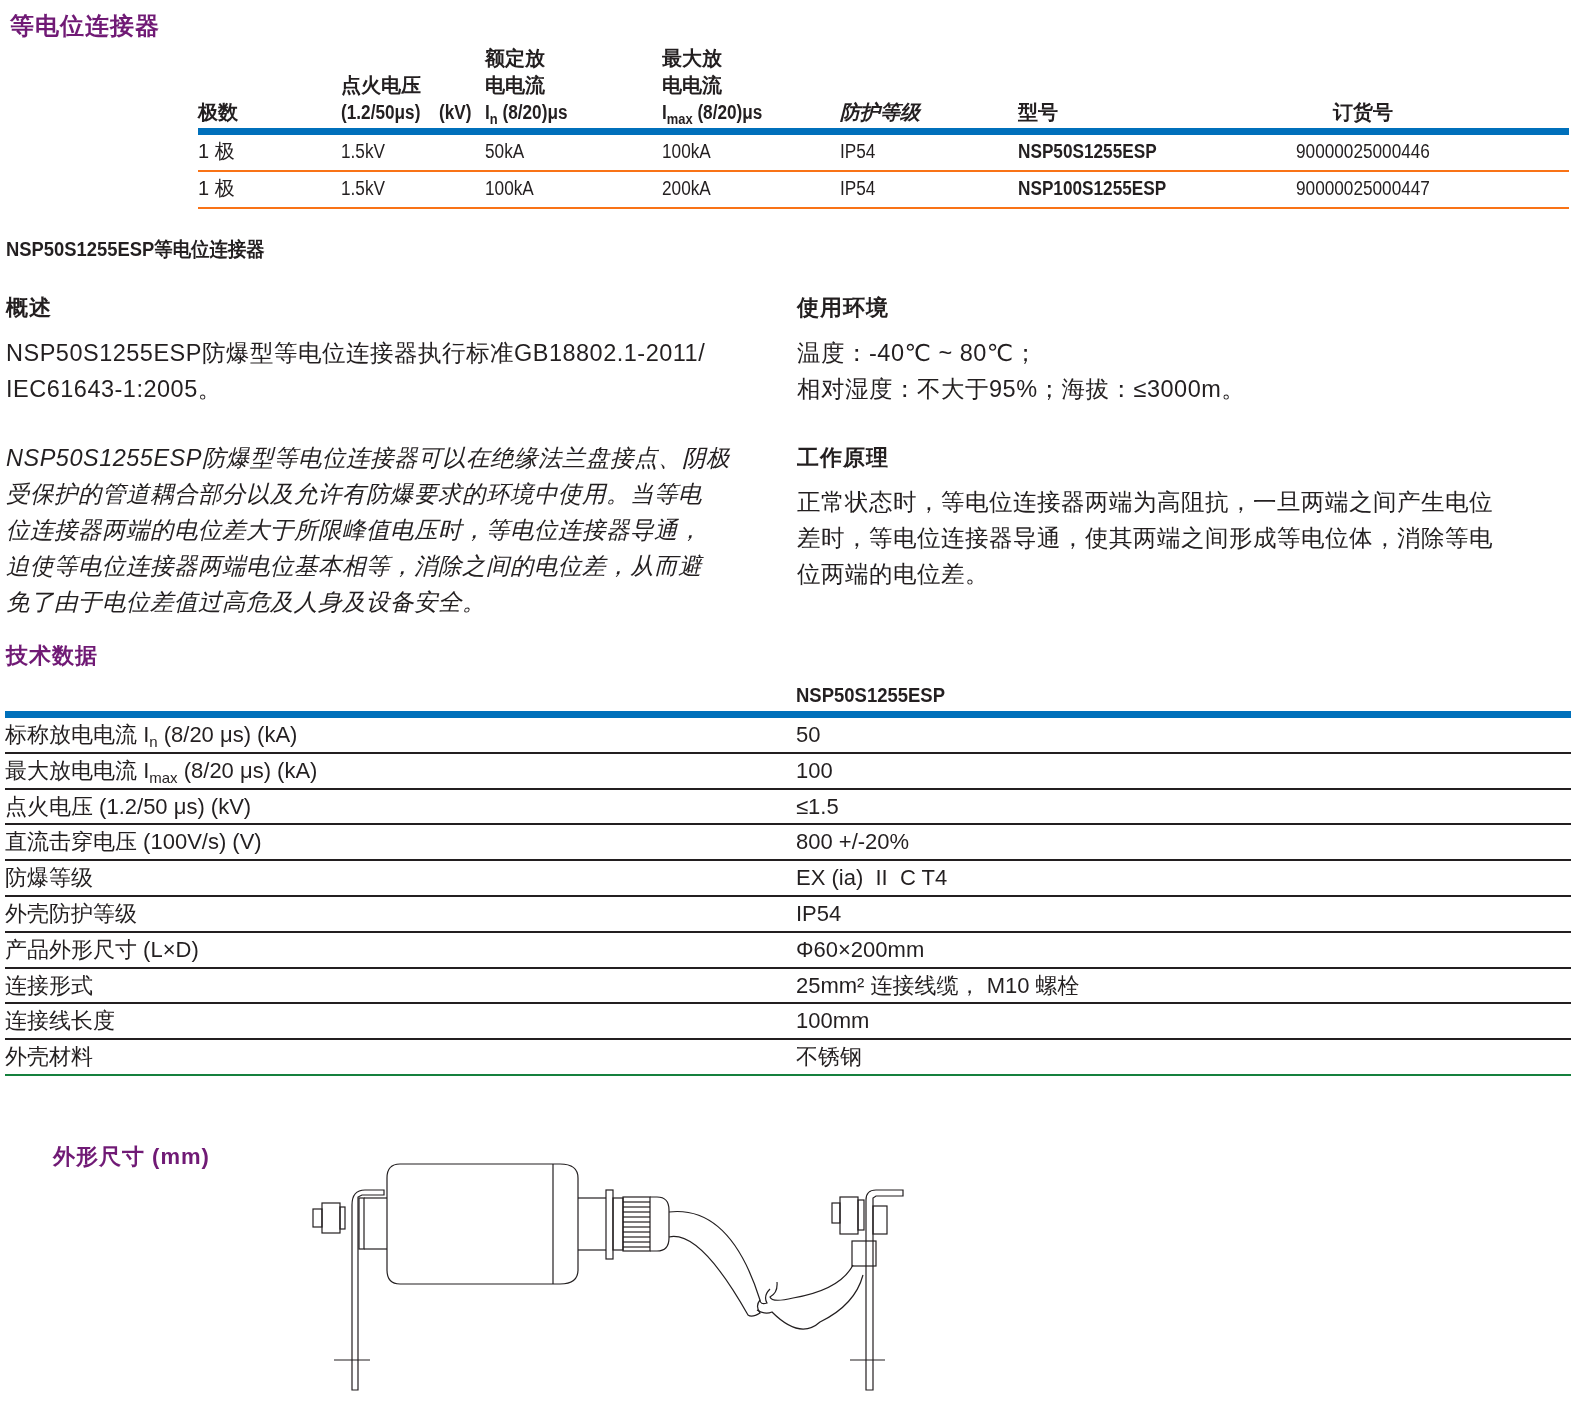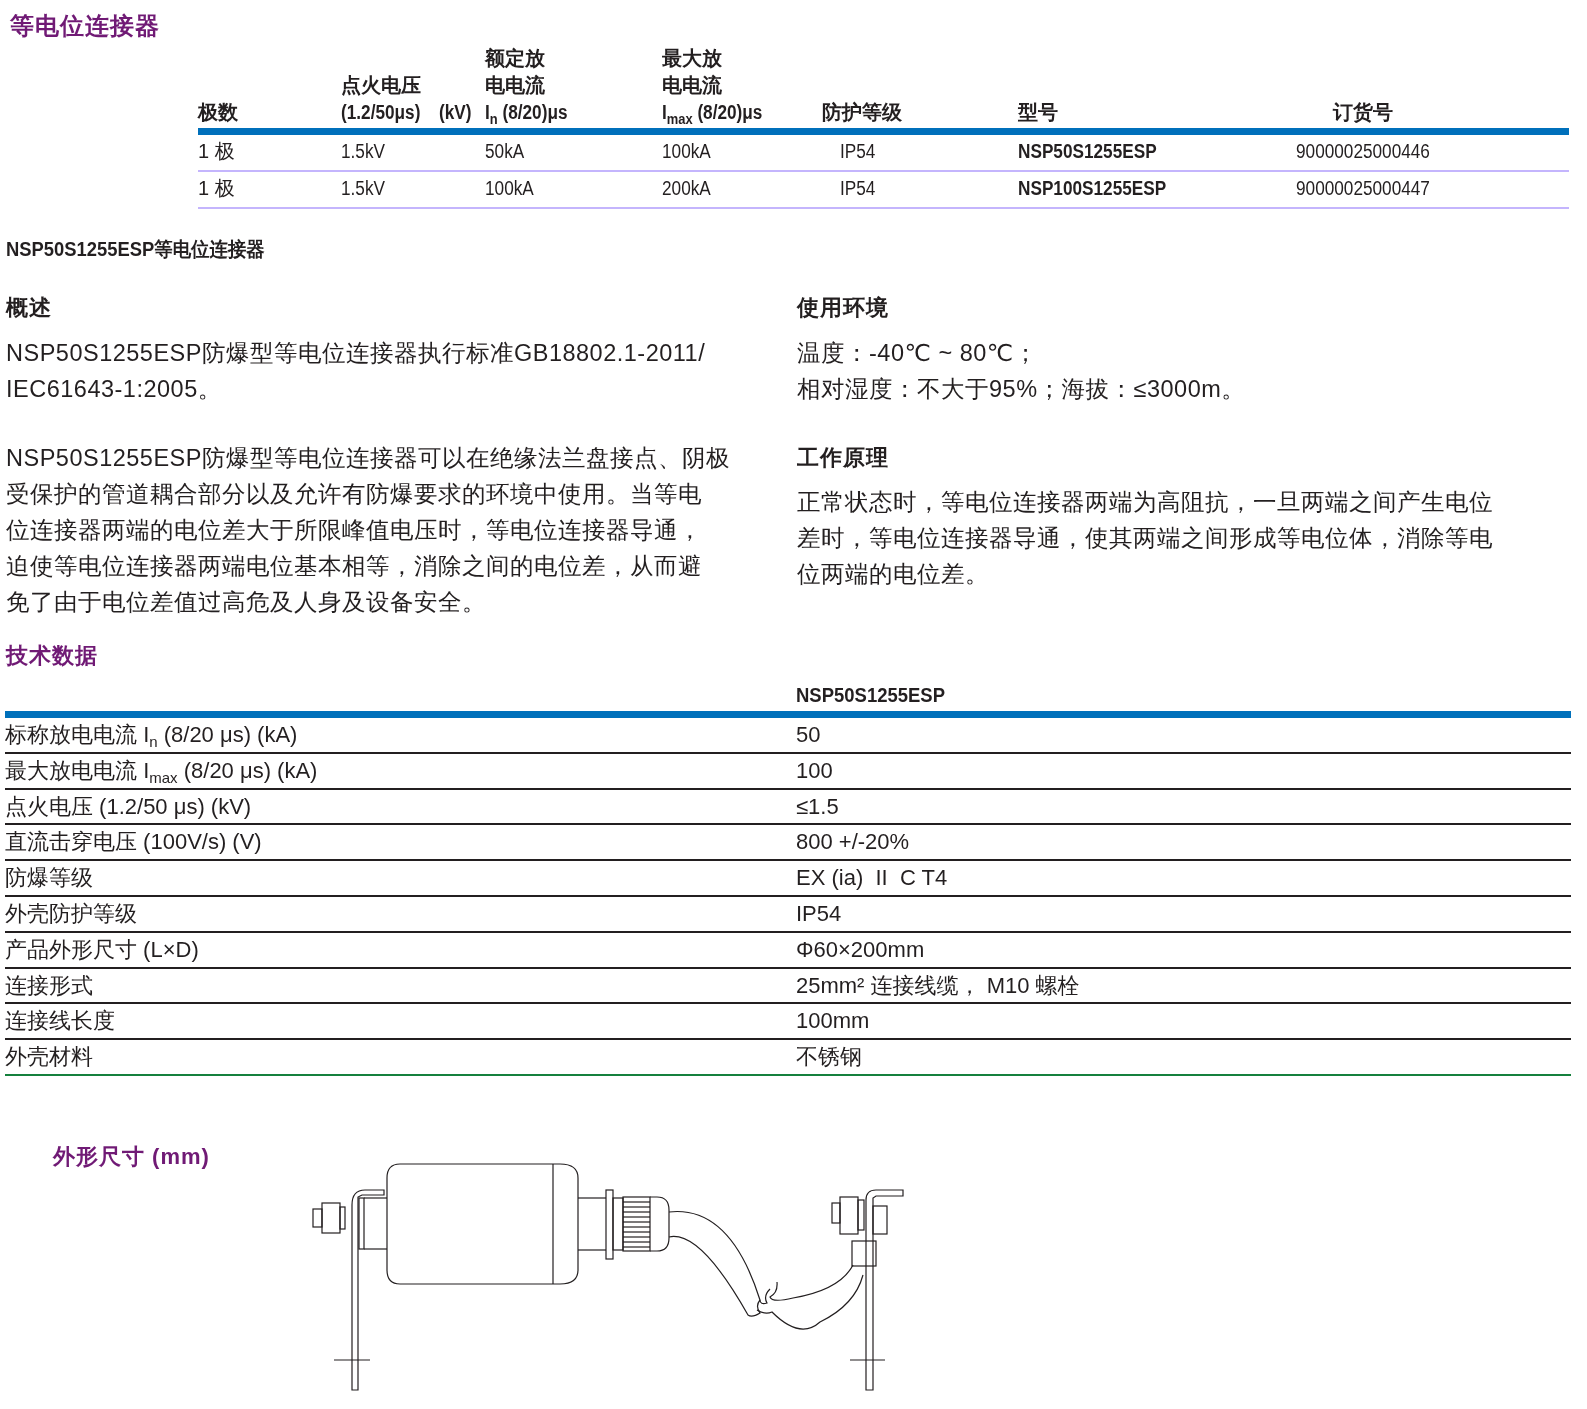--- a/index.html
+++ b/index.html
@@ -13,21 +13,21 @@
   .bold { font-weight: bold; }
 
   
   .sec-title { font-size: 24px; font-weight: bold; letter-spacing: 1px; }
 
   
   .ot { position: absolute; left: 198px; top: 48px; width: 1371px; }
   .ot-head { position: relative; height: 80px; }
   .ot-head .col { position: absolute; bottom: 2px; font-size: 20px; font-weight: bold; line-height: 27px; }
   .ot-bar { height: 7px; background: #0070bb; }
-  .ot-row { position: relative; height: 35px; border-bottom: 2px solid #c4b5fd; }
+  .ot-row { position: relative; height: 35px; border-bottom: 2px solid #f97316; }
   .ot-row .cell { position: absolute; top: 3px; font-size: 20px; line-height: 26px; transform: scaleX(0.86); transform-origin: left; }
   .ot-row .cell.cn { transform: none; }
   .ot-row .cell.bold { font-weight: bold; transform: scaleX(0.86); }
   sub.s { font-size: 15px; vertical-align: -5px; line-height: 0; }
 
   
   .product-title { left: 6px; top: 236px; font-size: 20px; font-weight: bold; }
   .h2 { font-size: 22px; font-weight: bold; letter-spacing: 1px; }
   .para { font-size: 23.5px; line-height: 36px; letter-spacing: 0.5px; }
 
@@ -63,21 +63,21 @@
     <div class="col" style="left:287px;">
       <div>额定放</div>
       <div>电电流</div>
       <div class="narrow"><span>I</span><sub class="s">n</sub><span> (8/20)μs</span></div>
     </div>
     <div class="col" style="left:464px;">
       <div>最大放</div>
       <div>电电流</div>
       <div class="narrow"><span>I</span><sub class="s">max</sub><span> (8/20)μs</span></div>
     </div>
-    <div class="col" style="left:624px;">
+    <div class="col" style="left:642px;font-style:italic;">
       <div>防护等级</div>
     </div>
     <div class="col" style="left:820px;">
       <div>型号</div>
     </div>
     <div class="col" style="left:1098px;margin-left:37px;">
       <div>订货号</div>
     </div>
   </div>
   <div class="ot-bar"></div>
@@ -101,21 +101,21 @@
   </div>
 </div>
 
 <div class="abs product-title"><span class="narrow" style="transform:scaleX(0.92);">NSP50S1255ESP等电位连接器</span></div>
 
 <div class="abs h2" style="left:6px; top:293px;">概述</div>
 <div class="abs para" style="left:6px; top:335px; width:770px;">
   <div>NSP50S1255ESP防爆型等电位连接器执行标准GB18802.1-2011/</div>
   <div>IEC61643-1:2005。</div>
 </div>
-<div class="abs para" style="left:6px; top:440px; width:770px;">
+<div class="abs para" style="left:6px; top:440px; width:770px;font-style:italic;">
   <div>NSP50S1255ESP防爆型等电位连接器可以在绝缘法兰盘接点、阴极</div>
   <div>受保护的管道耦合部分以及允许有防爆要求的环境中使用。当等电</div>
   <div>位连接器两端的电位差大于所限峰值电压时，等电位连接器导通，</div>
   <div>迫使等电位连接器两端电位基本相等，消除之间的电位差，从而避</div>
   <div>免了由于电位差值过高危及人身及设备安全。</div>
 </div>
 
 <div class="abs h2" style="left:797px; top:293px;">使用环境</div>
 <div class="abs para" style="left:797px; top:335px; width:770px;">
   <div>温度：-40℃ ~ 80℃；</div>

